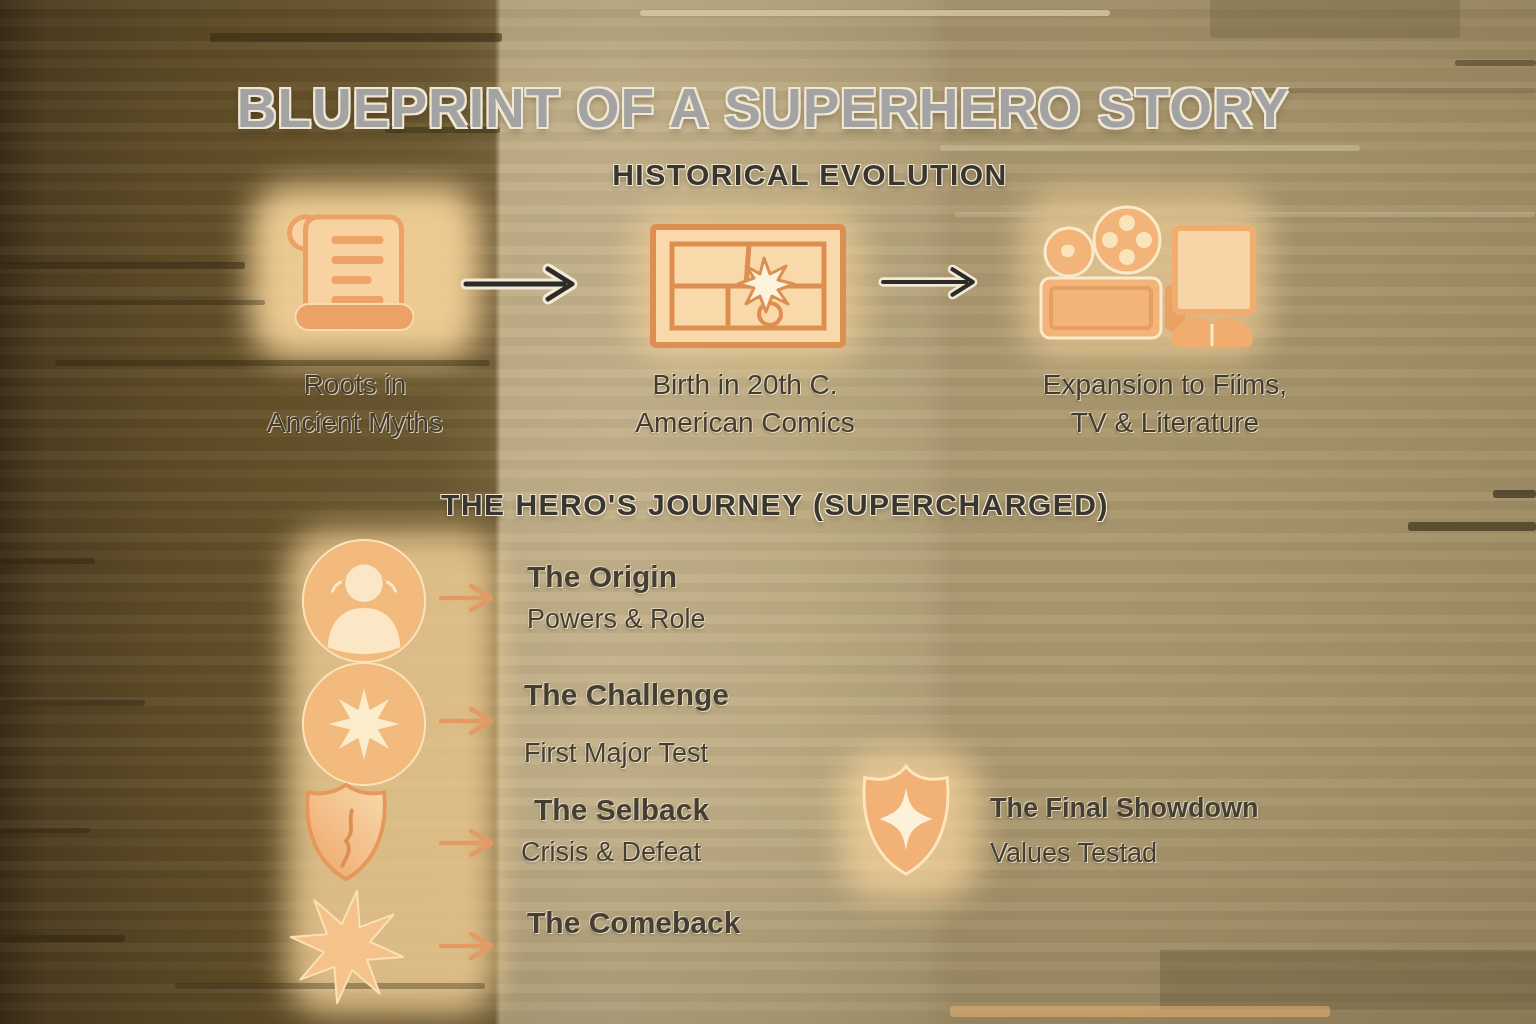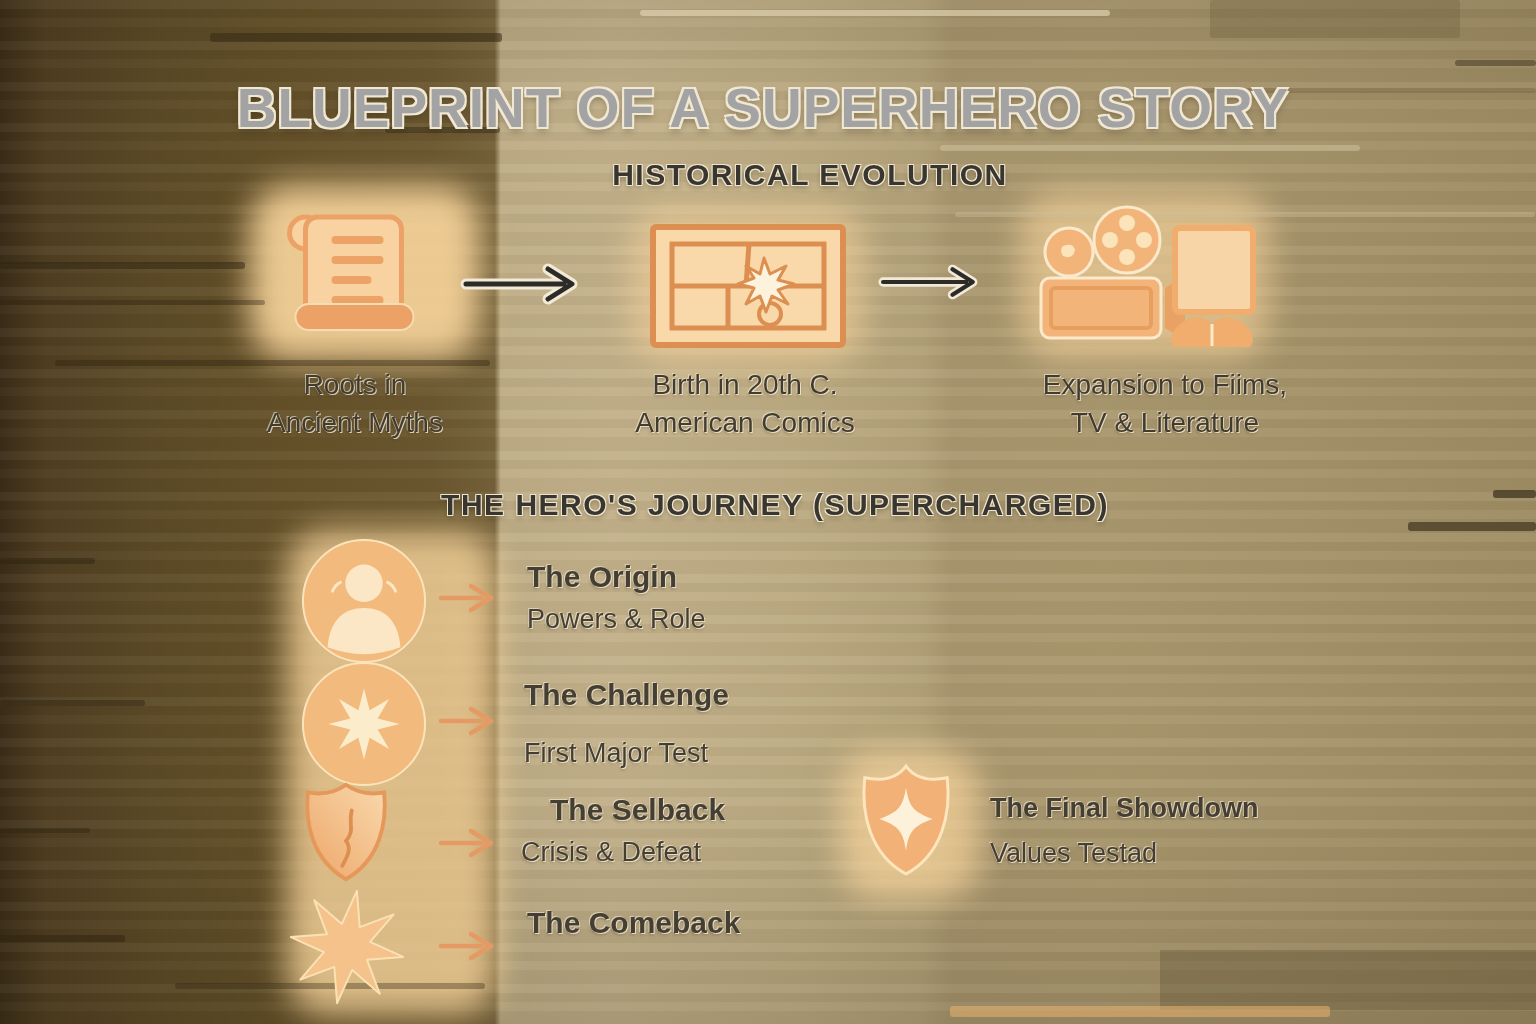--- a/index.html
+++ b/index.html
@@ -214,21 +214,21 @@
       </defs>
       <path d="M50,5 C61,13 74,16 90,13 C93,45 86,83 50,104 C14,83 7,45 10,13 C26,16 39,13 50,5 Z" fill="url(#shgrad)" stroke="#e6975a" stroke-width="4"></path>
       <path d="M56,32 C52,46 60,52 50,64 C57,72 50,82 46,90" stroke="#dd8f52" stroke-width="4" fill="none" stroke-linecap="round"></path>
     </svg>
   </div>
   <div class="arrow" style="left:437px;top:825px;">
     <svg width="64" height="36" viewBox="0 0 64 36">
       <path d="M4,18 H44 M34,6 L54,18 L34,30" stroke="#e59a64" stroke-width="4.5" fill="none" stroke-linecap="round" stroke-linejoin="round"></path>
     </svg>
   </div>
-  <div class="j-title" style="left:550px;top:793px;">The Selback</div>
+  <div class="j-title" style="left:534px;top:793px;">The Selback</div>
   <div class="j-sub" style="left:521px;top:837px;">Crisis &amp; Defeat</div>
 
   <div class="icon" style="left:288px;top:888px;">
     <svg width="118" height="118" viewBox="0 0 120 120">
       <g transform="rotate(10 60 60)">
         <polygon points="60,2 69.2,37.8 101,19 82.2,50.8 118,60 82.2,69.2 101,101 69.2,82.2 60,118 50.8,82.2 19,101 37.8,69.2 2,60 37.8,50.8 19,19 50.8,37.8" fill="#f4c28a" stroke="#fbe2b5" stroke-width="2" stroke-linejoin="round"></polygon>
       </g>
     </svg>
   </div>
   <div class="arrow" style="left:437px;top:928px;">

